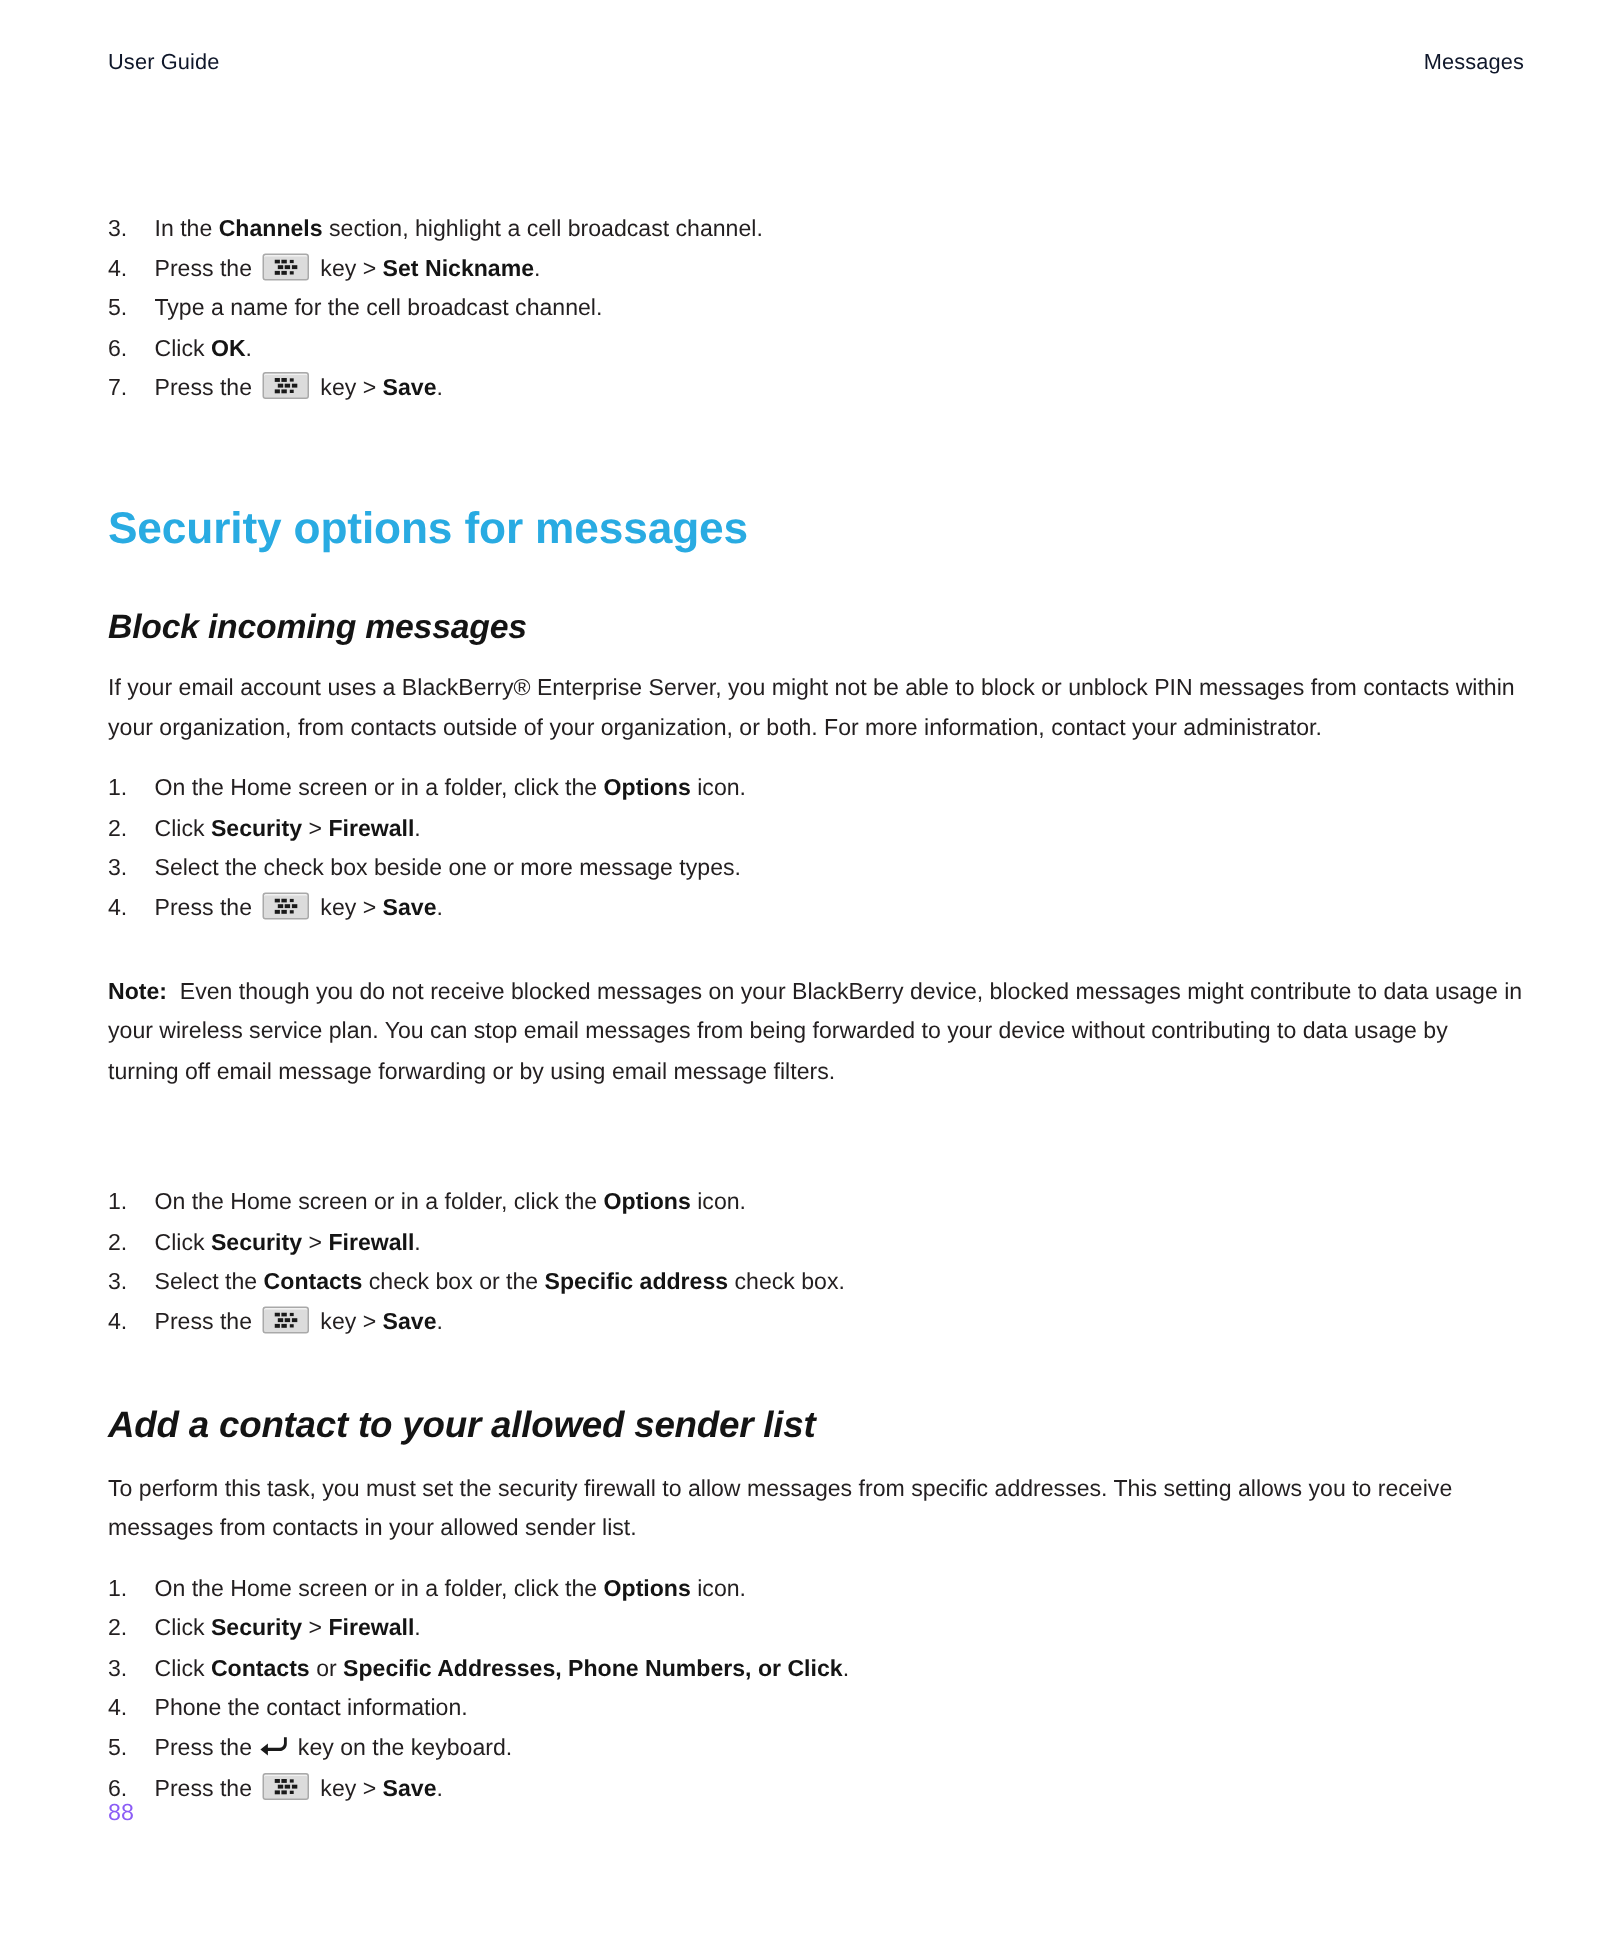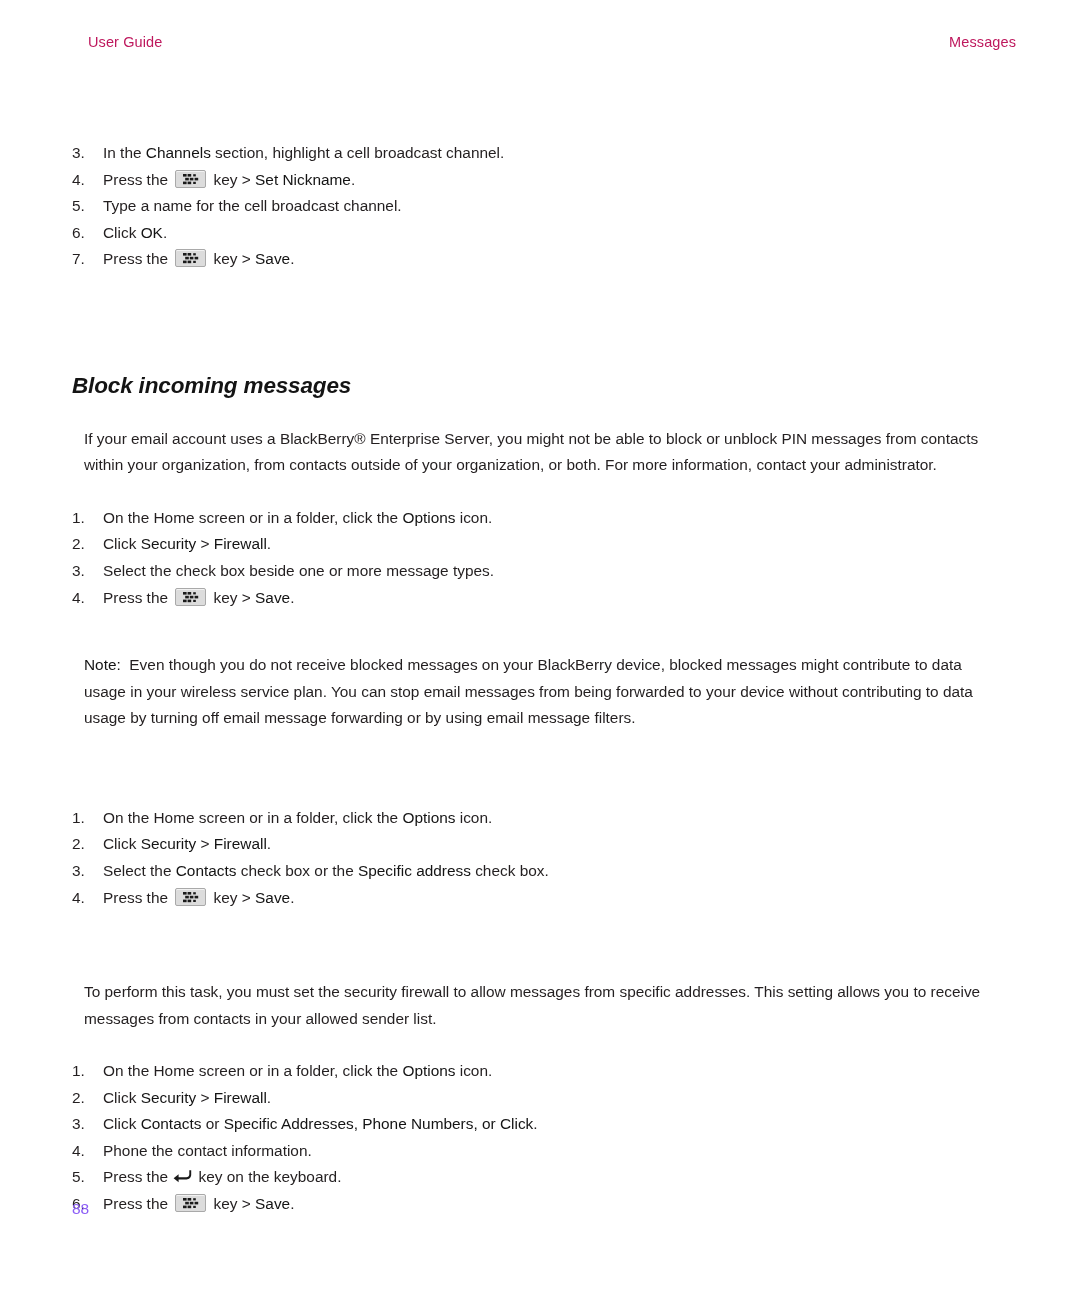--- a/index.html
+++ b/index.html
@@ -20,27 +20,27 @@
   .page {
     position: absolute;
     inset: 0;
     padding: 0;
   }
 
   
   .running-header {
     position: absolute;
     top: 34px;
-    left: 88px;
+    left: 72px;
     right: 64px;
     display: flex;
     justify-content: space-between;
     align-items: baseline;
     font-size: 14.5px;
-    color: #be185d;
+    color: #0f172a;
     letter-spacing: .1px;
   }
 
   
   .content {
     position: absolute;
     top: 140px;
     left: 72px;
     width: 944px;
   }
@@ -63,21 +63,21 @@
     position: absolute;
     left: 0;
     top: 0;
     width: 24px;
     text-align: left;
     color: #231f20;
   }
 
   
   p.body {
-    margin: 12px;
+    margin: 0;
     font-size: 15.4px;
     line-height: 26.5px;
     color: #231f20;
     text-align: left;
   }
 
   
   h1.chapter {
     margin: 0;
     font-size: 29.5px;
@@ -93,21 +93,21 @@
     color: #141414;
     letter-spacing: -.15px;
     line-height: 1.15;
     font-style: italic;
   }
   h2.sect.big {
     font-size: 24.5px;
   }
 
   
-  b, .b { font-weight: 400; color: #141414; }
+  b, .b { font-weight: 700; color: #141414; }
 
   
   .menukey {
     display: inline-block;
     width: 31px;
     height: 18px;
     vertical-align: -3px;
     margin: 0 3px;
     background: #dcdcdc;
     border: 1px solid #a9a9a9;
@@ -185,20 +185,21 @@
                   <rect x="6.8" y="3.8" width="3.6" height="2.6"></rect>
                   <rect x="11.6" y="3.8" width="3.6" height="2.6"></rect>
                   <rect x="0" y="7.6" width="3.6" height="2.6"></rect>
                   <rect x="4.6" y="7.6" width="3.6" height="2.6"></rect>
                   <rect x="10.2" y="7.8" width="2.6" height="2.2"></rect>
                 </g>
               </svg></span><span> key &gt; </span><b>Save</b><span>.</span></span></li>
       </ol>
 
     <div class="gap-chapter"></div>
+    <h1 class="chapter">Security options for messages</h1>
 
     <div class="gap-sect"></div>
     <h2 class="sect">Block incoming messages</h2>
 
     <div class="gap-para"></div>
     <p class="body">If your email account uses a BlackBerry® Enterprise Server, you might not be able to block or unblock PIN messages from contacts within your organization, from contacts outside of your organization, or both. For more information, contact your administrator.</p>
 
     <div class="gap-list"></div>
     <ol class="steps" id="s1-steps">
         <li><span class="num">1.</span><span><span>On the Home screen or in a folder, click the </span><b>Options</b><span> icon.</span></span></li>
@@ -238,20 +239,21 @@
                   <rect x="6.8" y="3.8" width="3.6" height="2.6"></rect>
                   <rect x="11.6" y="3.8" width="3.6" height="2.6"></rect>
                   <rect x="0" y="7.6" width="3.6" height="2.6"></rect>
                   <rect x="4.6" y="7.6" width="3.6" height="2.6"></rect>
                   <rect x="10.2" y="7.8" width="2.6" height="2.2"></rect>
                 </g>
               </svg></span><span> key &gt; </span><b>Save</b><span>.</span></span></li>
       </ol>
 
     <div class="gap-sect3"></div>
+    <h2 class="sect big">Add a contact to your allowed sender list</h2>
 
     <div class="gap-para"></div>
     <p class="body">To perform this task, you must set the security firewall to allow messages from specific addresses. This setting allows you to receive messages from contacts in your allowed sender list.</p>
 
     <div class="gap-list"></div>
     <ol class="steps" id="s3-steps">
         <li><span class="num">1.</span><span><span>On the Home screen or in a folder, click the </span><b>Options</b><span> icon.</span></span></li>
         <li><span class="num">2.</span><span><span>Click </span><b>Security</b><span> &gt; </span><b>Firewall</b><span>.</span></span></li>
         <li><span class="num">3.</span><span><span>Click </span><b>Contacts</b><span> or </span><b>Specific Addresses, Phone Numbers, or Click</b><span>.</span></span></li>
         <li><span class="num">4.</span><span><span>Phone the contact information.</span></span></li>

